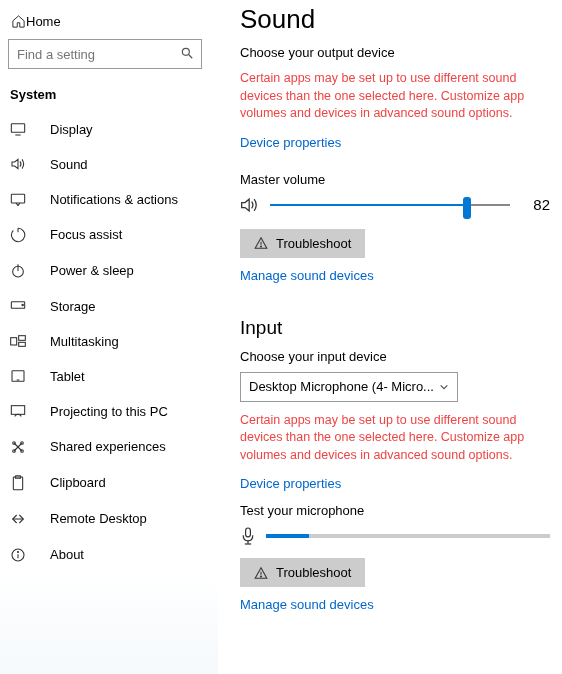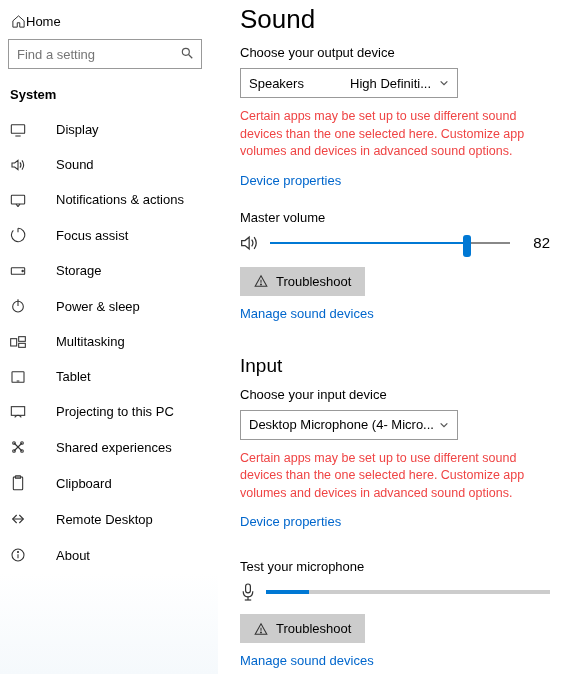--- a/index.html
+++ b/index.html
@@ -4,21 +4,21 @@
 <style>
   * { box-sizing: border-box; margin: 0; padding: 0; }
   body { font-family: "Segoe UI", sans-serif; font-size: 13px; color: #000; background: #fff; width: 562px; height: 674px; display: flex; overflow: hidden; }
   .sidebar { width: 218px; padding: 8px 0 0 8px; background: linear-gradient(to bottom, #fff 85%, #f5f9fc 100%); }
   .home-row { display: flex; align-items: flex-start; gap: 0; padding: 6px 6px 10px 2px; cursor: pointer; }
   .home-row .icon { width: 16px; display:flex; justify-content:center; }
   .search-wrap { position: relative; width: 194px; margin-bottom: 14px; }
   .search-input { width: 100%; height: 30px; border: 1px solid #999; padding: 0 32px 0 8px; font-size: 13px; outline: none; font-family: inherit; }
   .search-icon { position: absolute; right: 8px; top: 7px; color: #555; }
   .cat-header { font-weight: 600; font-size: 13px; padding: 4px 0 10px 2px; }
-  .nav-item { display: flex; align-items: center; gap: 30px; padding: 10px 4px 10px 2px; cursor: pointer; }
+  .nav-item { display: flex; align-items: flex-start; gap: 24px; padding: 10px 4px 10px 2px; cursor: pointer; }
   .nav-item .icon { width: 16px; display:flex; justify-content:center; color:#333; }
   .nav-item span.label { font-size: 13px; }
   .main { flex: 1; padding: 4px 12px 0 22px; overflow-y: hidden; }
   h1 { font-weight: 400; font-size: 26px; margin-bottom: 10px; }
   h2 { font-weight: 400; font-size: 19px; margin: 24px 0 10px 0; }
   .field-label { font-size: 13px; margin-bottom: 8px; }
   .select { width: 218px; height: 30px; border: 1px solid #999; display: flex; align-items: center; padding: 0 8px; font-size: 13px; cursor: pointer; position: relative; }
   .select .v1 { flex: 0 0 auto; }
   .select .v2 { flex: 1; text-align: right; padding-right: 18px; overflow:hidden; white-space:nowrap; text-overflow:ellipsis; }
   .select .chev { position: absolute; right: 8px; top: 9px; }
@@ -91,35 +91,35 @@
     <span class="icon">
         <svg width="16" height="16" viewBox="0 0 24 24" fill="none" stroke="#333" stroke-width="1.6">
           <path d="M12 2 A10 10 0 1 1 5 5"></path>
           <path d="M12 2 V8"></path>
         </svg>
       </span>
     <span class="label">Focus assist</span>
   </div>
   <div class="nav-item">
     <span class="icon">
+        <svg width="16" height="16" viewBox="0 0 24 24" fill="none" stroke="#333" stroke-width="1.6">
+          <circle cx="12" cy="13" r="8"></circle>
+          <line x1="12" y1="2" x2="12" y2="12"></line>
+        </svg>
+      </span>
+    <span class="label">Power &amp; sleep</span>
+  </div>
+  <div class="nav-item">
+    <span class="icon">
         <svg width="16" height="12" viewBox="0 0 24 14" fill="none" stroke="#333" stroke-width="1.6">
           <rect x="2" y="2" width="20" height="10" rx="1"></rect>
           <circle cx="19" cy="7" r="1" fill="#333"></circle>
         </svg>
       </span>
     <span class="label">Storage</span>
-  </div>
-  <div class="nav-item">
-    <span class="icon">
-        <svg width="16" height="16" viewBox="0 0 24 24" fill="none" stroke="#333" stroke-width="1.6">
-          <circle cx="12" cy="13" r="8"></circle>
-          <line x1="12" y1="2" x2="12" y2="12"></line>
-        </svg>
-      </span>
-    <span class="label">Power &amp; sleep</span>
   </div>
   <div class="nav-item">
     <span class="icon">
         <svg width="16" height="14" viewBox="0 0 24 18" fill="none" stroke="#333" stroke-width="1.6">
           <rect x="1" y="4" width="9" height="11"></rect>
           <rect x="13" y="1" width="10" height="7"></rect>
           <rect x="13" y="11" width="10" height="6"></rect>
         </svg>
       </span>
     <span class="label">Multitasking</span>
@@ -183,29 +183,20 @@
         </svg>
       </span>
     <span class="label">About</span>
   </div>
 </div>
 
 <div class="main">
   <h1>Sound</h1>
 
   <div class="field-label">Choose your output device</div>
-  <div class="select">
-    <span class="v1">Speakers</span>
-    <span class="v2">High Definiti...</span>
-    <span class="chev">
-        <svg width="10" height="10" viewBox="0 0 12 12" fill="none" stroke="#555" stroke-width="1.5">
-          <polyline points="2 4 6 8 10 4"></polyline>
-        </svg>
-      </span>
-  </div>
   <div class="help-text">Certain apps may be set up to use different sound devices than the one selected here. Customize app volumes and devices in advanced sound options.</div>
   <span class="link">Device properties</span>
 
   <div class="field-label" style="margin-top:12px">Master volume</div>
   <div class="vol-row">
     <span>
         <svg width="20" height="18" viewBox="0 0 24 20" fill="none" stroke="#333" stroke-width="1.5">
           <path d="M2 7 H6 L11 3 V17 L6 13 H2 Z"></path>
           <path d="M14 6 Q17 10 14 14"></path>
           <path d="M17 3 Q22 10 17 17"></path>
@@ -236,21 +227,21 @@
     <span class="v1" style="flex:1; overflow:hidden; white-space:nowrap; text-overflow:ellipsis">Desktop Microphone (4- Micro...</span>
     <span class="chev">
         <svg width="10" height="10" viewBox="0 0 12 12" fill="none" stroke="#555" stroke-width="1.5">
           <polyline points="2 4 6 8 10 4"></polyline>
         </svg>
       </span>
   </div>
   <div class="help-text">Certain apps may be set up to use different sound devices than the one selected here. Customize app volumes and devices in advanced sound options.</div>
   <span class="link">Device properties</span>
 
-  <div class="field-label" style="margin-top:20px">Test your microphone</div>
+  <div class="field-label" style="margin-top:2px">Test your microphone</div>
   <div class="mic-row">
     <span>
         <svg width="16" height="20" viewBox="0 0 20 24" fill="none" stroke="#333" stroke-width="1.5">
           <rect x="7" y="2" width="6" height="11" rx="3"></rect>
           <path d="M4 11 Q4 18 10 18 Q16 18 16 11"></path>
           <line x1="10" y1="18" x2="10" y2="22"></line>
           <line x1="6" y1="22" x2="14" y2="22"></line>
         </svg>
       </span>
     <div class="mic-bar">

